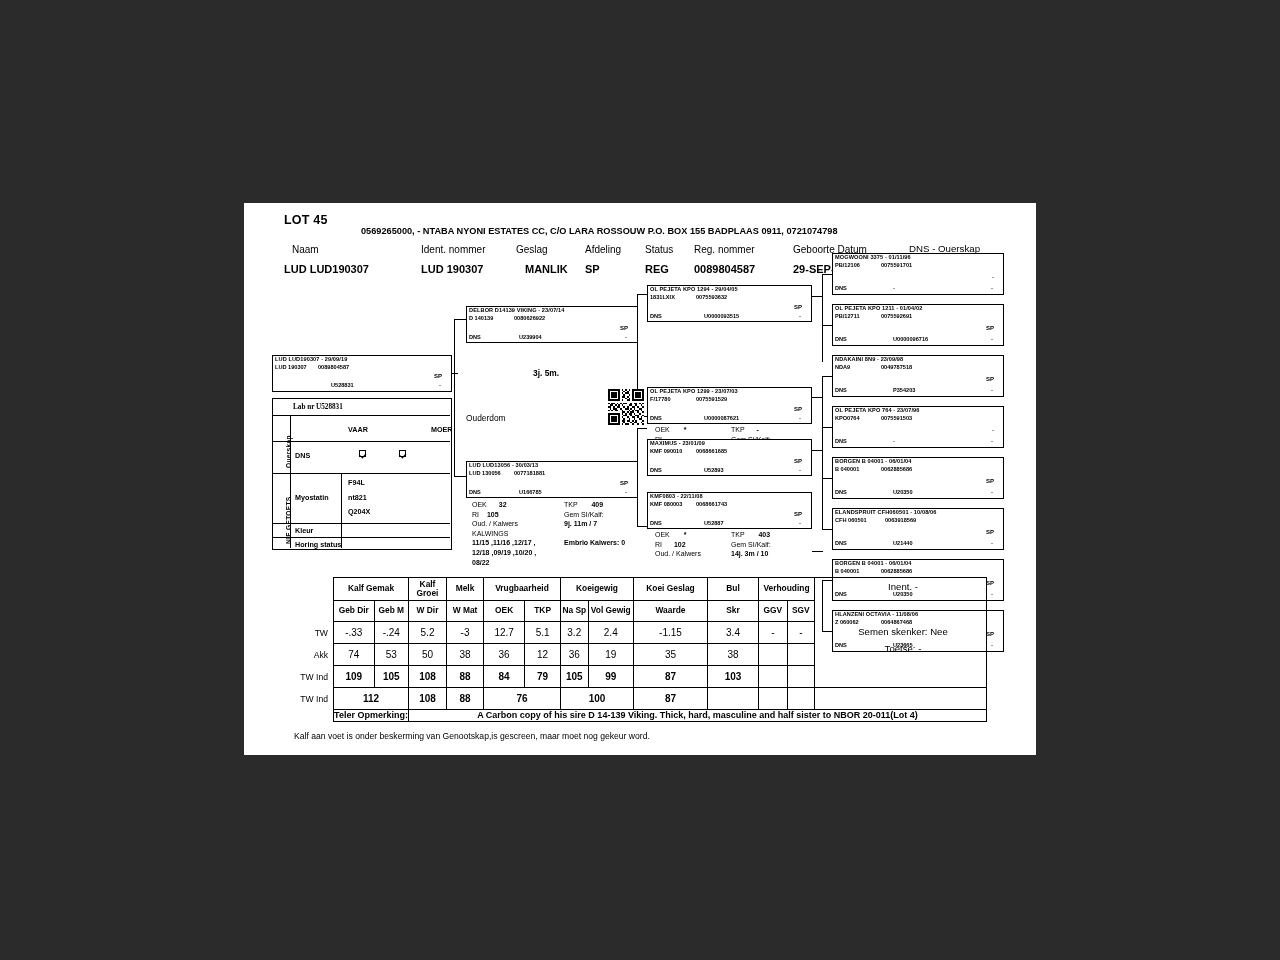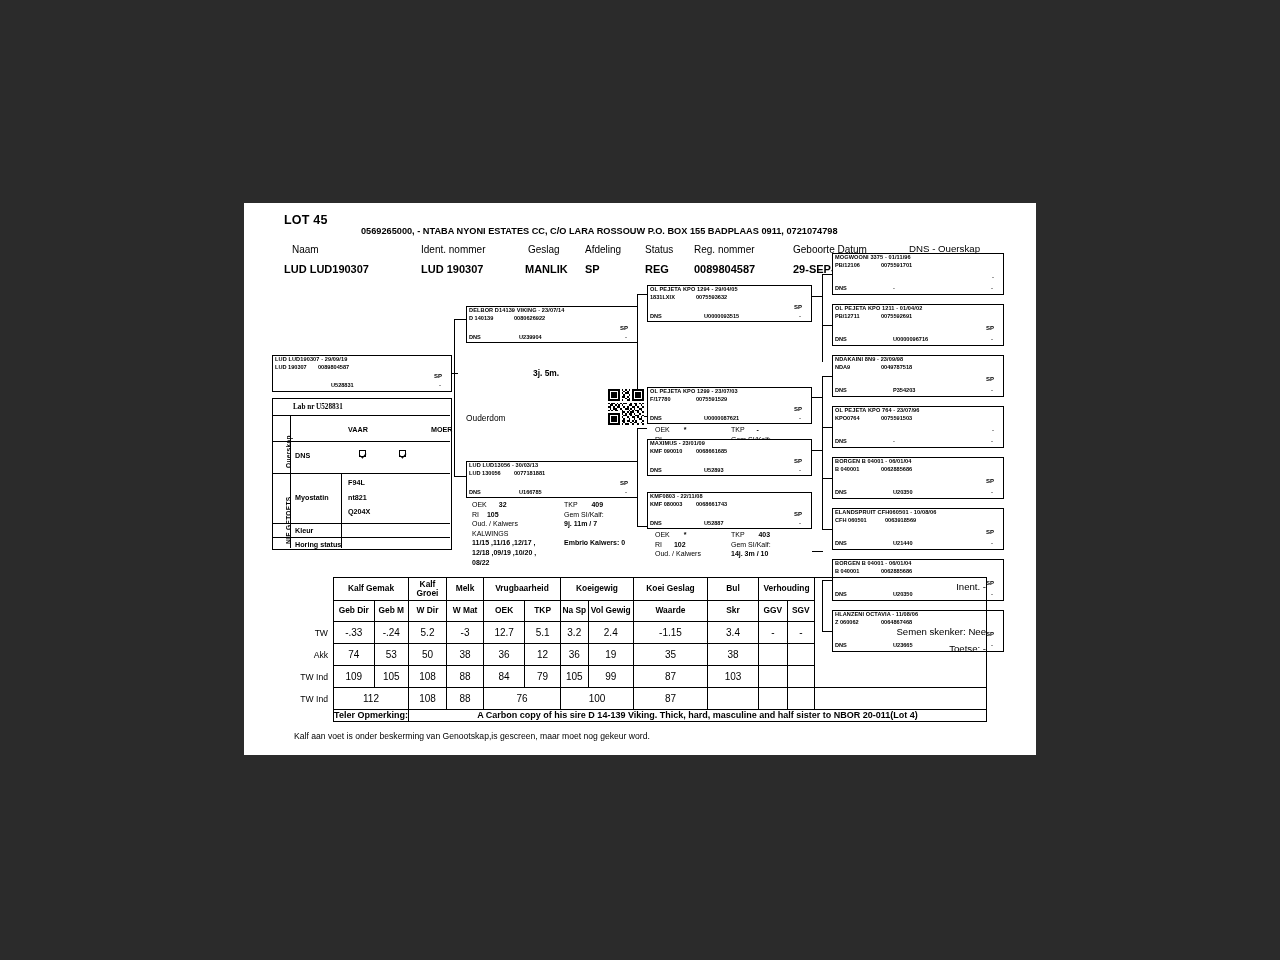--- a/index.html
+++ b/index.html
@@ -54,38 +54,38 @@
 
   
   .qr{position:absolute;}
 
   
   .btbl{position:absolute;left:48px;top:374px;border-collapse:collapse;}
   .btbl td,.btbl th{border:1.1px solid #000;font-size:9px;text-align:center;padding:0;font-weight:bold;color:#000;}
   .btbl .rowlbl{border:none;font-size:8.6px;font-weight:normal;text-align:right;padding-right:5px;white-space:nowrap;}
   .btbl .hdr{font-size:8.4px;font-weight:bold;line-height:9.5px;}
   .btbl .val{font-size:10px;font-weight:normal;}
-  .btbl .valb{font-size:10px;font-weight:normal;}
-  .btbl .sidecell{text-align:right;vertical-align:top;font-weight:normal;font-size:9.6px;padding:3px 0 0 5px;}
+  .btbl .valb{font-size:10px;font-weight:bold;}
+  .btbl .sidecell{text-align:center;vertical-align:top;font-weight:normal;font-size:9.6px;padding:3px 0 0 5px;}
   .sideline{margin:0 0 0 0;font-size:9.6px;white-space:nowrap;}
   .remark-lbl{font-size:8.6px;font-weight:normal;text-align:left;padding:2px 0 2px 4px;vertical-align:top;white-space:nowrap;}
   .remark-txt{font-size:8.6px;font-weight:normal;text-align:left;padding:2px 8px 2px 2px;vertical-align:top;line-height:11px;margin-top:32px;}
   .footnote{position:absolute;left:50px;top:528px;font-size:8.6px;white-space:nowrap;}
 </style>
 </head>
 <body>
 
 <div class="page">
 
   <div class="lot">LOT 45</div>
   <div class="breeder">0569265000, -  NTABA NYONI ESTATES CC, C/O LARA ROSSOUW P.O. BOX 155 BADPLAAS 0911, 0721074798</div>
 
   <div class="hdr-lbl" style="left:40px;top:41px;padding-left:8px;">Naam</div>
   <div class="hdr-lbl" style="left:177px;top:41px;">Ident. nommer</div>
-  <div class="hdr-lbl" style="left:284px;top:41px;">Geslag</div>
+  <div class="hdr-lbl" style="left:272px;top:41px;">Geslag</div>
   <div class="hdr-lbl" style="left:341px;top:41px;">Afdeling</div>
   <div class="hdr-lbl" style="left:401px;top:41px;">Status</div>
   <div class="hdr-lbl" style="left:450px;top:41px;">Reg. nommer</div>
   <div class="hdr-lbl" style="left:549px;top:41px;">Geboorte Datum</div>
 
   <div class="dns-ouer" style="left:665px;top:40px;">DNS - Ouerskap</div>
   <div class="dns-ouer" style="left:665px;top:52px;">Verifikasie voltooi:  B</div>
 
   <div class="hdr-val" style="left:40px;top:60px;">LUD LUD190307</div>
   <div class="hdr-val" style="left:177px;top:60px;">LUD 190307</div>

